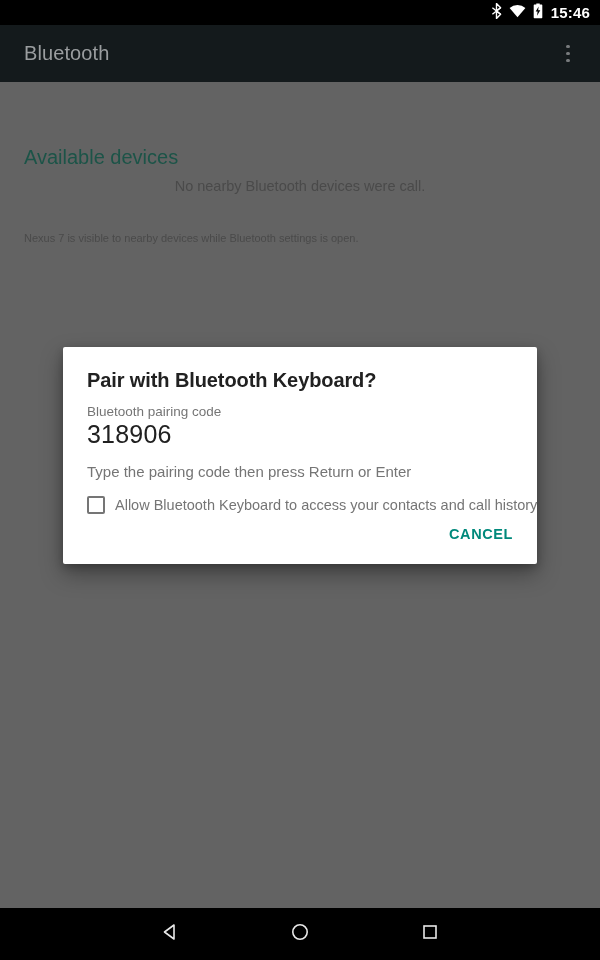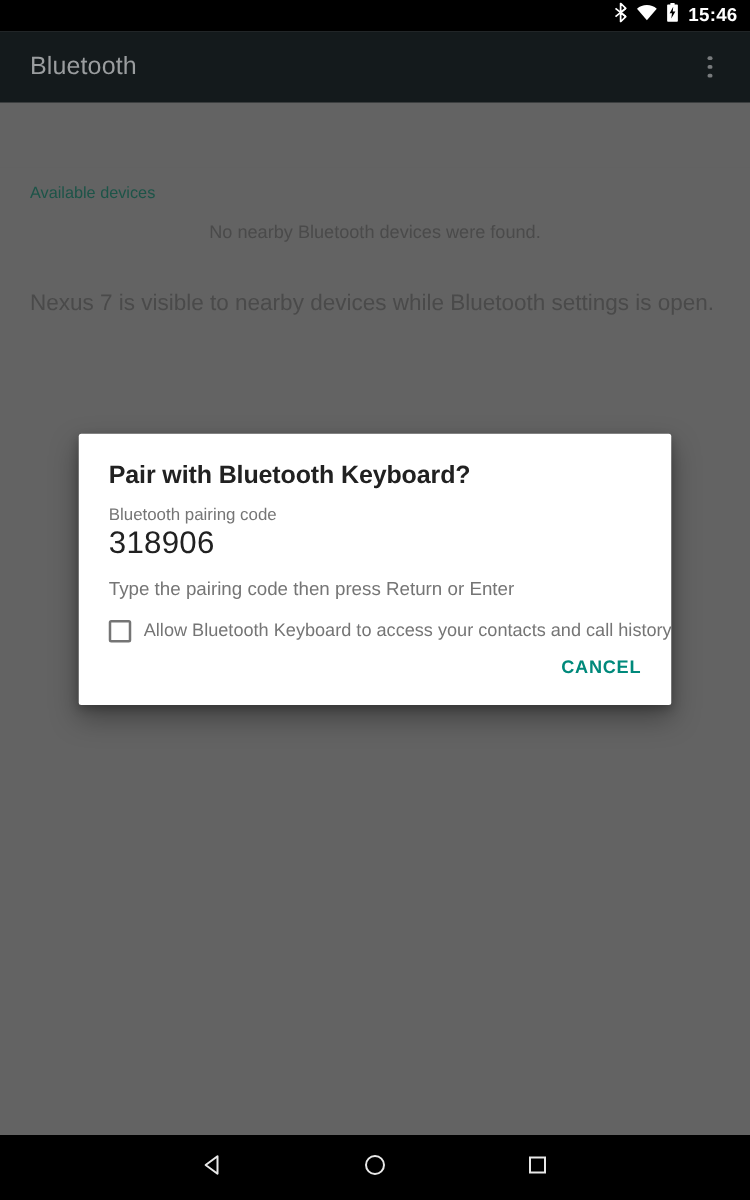--- a/index.html
+++ b/index.html
@@ -127,37 +127,37 @@
     top: 134px; left: 0;
     width: 600px;
     height: 774px;
     background: #636363;
   }
   #available-devices-header {
     position: absolute;
     top: 12px;
     left: 24px;
     color: #1c5448;
-    font-size: 13px;
+    font-size: 20px;
   }
   #no-devices-text {
     position: absolute;
     top: 44px;
     left: 0;
     width: 600px;
     text-align: center;
     color: #4a4a4a;
     font-size: 14.5px;
   }
   #visibility-text {
     position: absolute;
     top: 98px;
     left: 24px;
     color: #4a4a4a;
-    font-size: 18px;
+    font-size: 11px;
   }
 
   
   #pair-dialog {
     position: absolute;
     left: 63px;
     top: 347px;
     width: 474px;
     background: #ffffff;
     border-radius: 2px;
@@ -276,21 +276,21 @@
     <div id="overflow-menu-button">
       <span class="dot"></span>
       <span class="dot"></span>
       <span class="dot"></span>
     </div>
   </div>
 
 
   <div id="content-area">
     <div id="available-devices-header">Available devices</div>
-    <div id="no-devices-text">No nearby Bluetooth devices were found.</div>
+    <div id="no-devices-text">No nearby Bluetooth devices were call.</div>
     <div id="visibility-text">Nexus 7 is visible to nearby devices while Bluetooth settings is open.</div>
   </div>
 
   <div id="pair-dialog">
     <div id="dialog-title">Pair with Bluetooth Keyboard?</div>
     <div id="pairing-code-label">Bluetooth pairing code</div>
     <div id="pairing-code-value">318906</div>
     <div id="pairing-instruction">Type the pairing code then press Return or Enter</div>
 
     <div id="contacts-permission-row">

